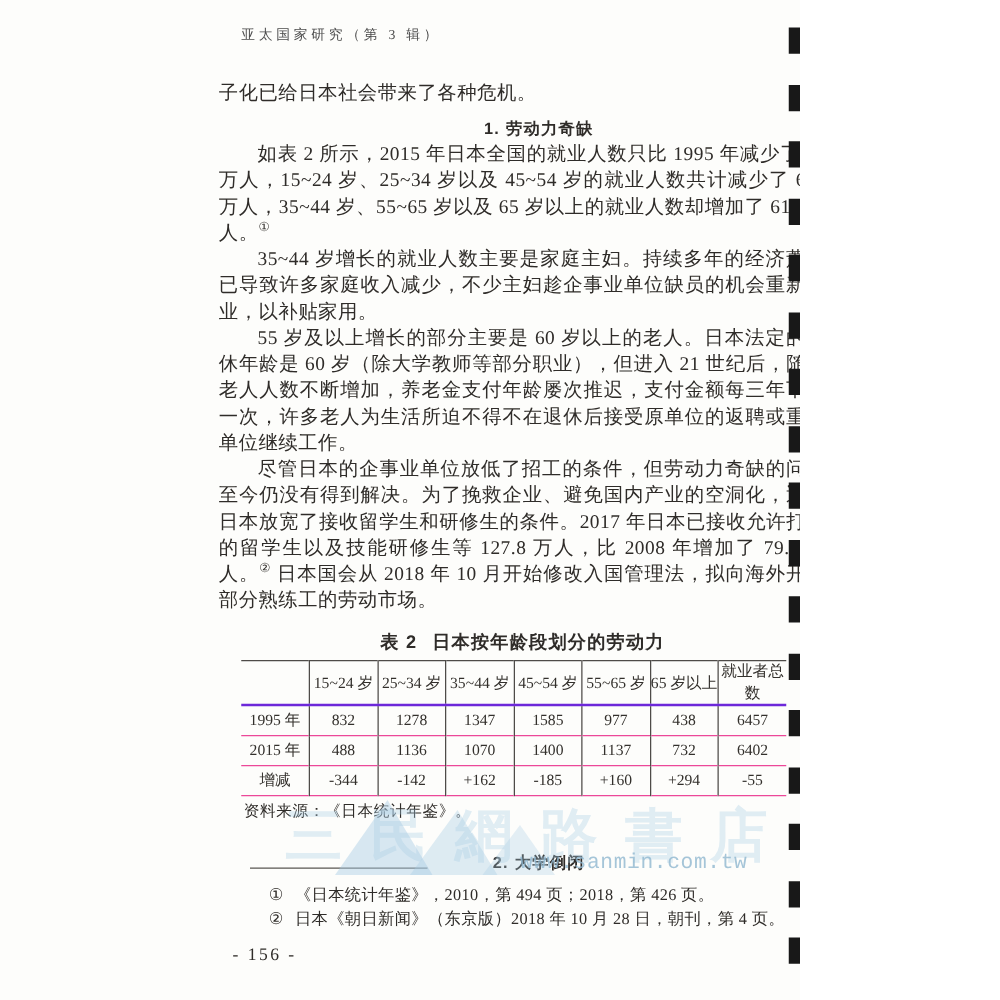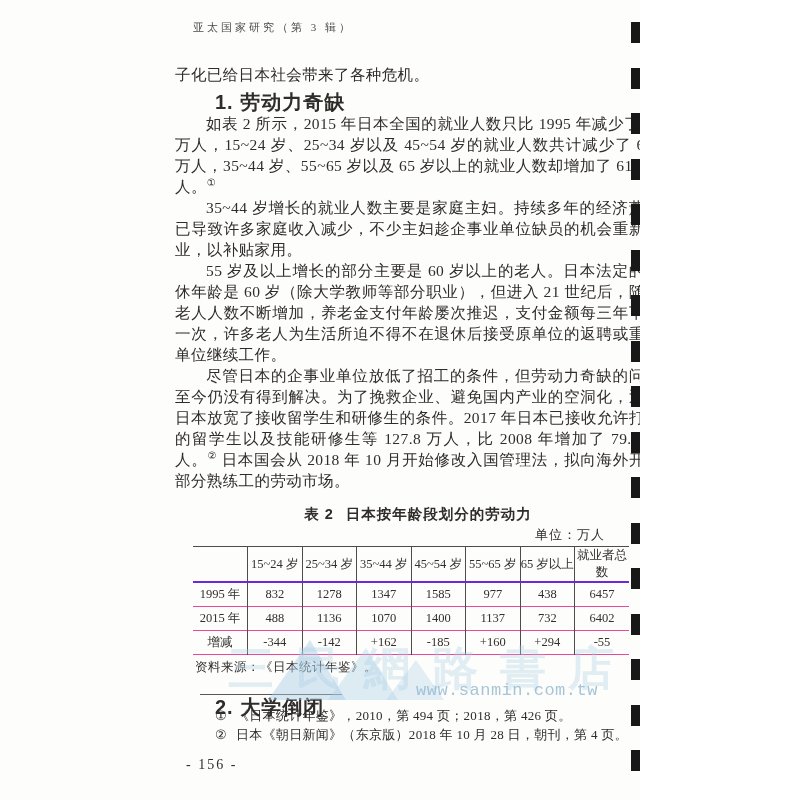--- a/index.html
+++ b/index.html
@@ -10,22 +10,22 @@
   .page-header{
     position:absolute;top:20px;left:193px;font-size:11px;letter-spacing:3px;color:#4b4b4b;
   }
   .content{position:absolute;left:175px;top:64px;width:486px;}
   .para{
     margin:0;font-size:15.5px;line-height:21px;text-align:justify;
     text-indent:2em;letter-spacing:0.4px;
   }
   .para.noindent{text-indent:0;}
   .subhead{
-    margin:7px 0 0 0;font-size:20px;line-height:21px;font-weight:bold;text-indent:2em;
-    font-family:"Liberation Sans","DejaVu Sans",sans-serif;letter-spacing:1px;
+    margin:7px 0 0 0;font-size:13px;line-height:21px;font-weight:bold;text-indent:2em;
+    font-family:"Liberation Sans","DejaVu Sans",sans-serif;letter-spacing:1px;text-align:center;
   }
   sup{font-size:10px;line-height:0;vertical-align:super;}
   
   .table-section{margin-top:13px;}
   .table-caption{
     text-align:center;font-weight:bold;font-size:14.5px;line-height:21px;
     font-family:"Liberation Sans","DejaVu Sans",sans-serif;letter-spacing:1px;
   }
   .table-caption .cap-label{margin-right:12px;}
   .table-unit{text-align:right;font-size:13px;line-height:16px;margin-top:2px;padding-right:56px;letter-spacing:1px;}
@@ -79,21 +79,20 @@
         <p class="para">如表 2 所示，2015 年日本全国的就业人数只比 1995 年减少了 55 万人，15~24 岁、25~34 岁以及 45~54 岁的就业人数共计减少了 671 万人，35~44 岁、55~65 岁以及 65 岁以上的就业人数却增加了 616 万人。<sup>①</sup></p>
         <p class="para">35~44 岁增长的就业人数主要是家庭主妇。持续多年的经济萧条已导致许多家庭收入减少，不少主妇趁企事业单位缺员的机会重新就业，以补贴家用。</p>
         <p class="para">55 岁及以上增长的部分主要是 60 岁以上的老人。日本法定的退休年龄是 60 岁（除大学教师等部分职业），但进入 21 世纪后，随着老人人数不断增加，养老金支付年龄屡次推迟，支付金额每三年下调一次，许多老人为生活所迫不得不在退休后接受原单位的返聘或重找单位继续工作。</p>
         <p class="para">尽管日本的企事业单位放低了招工的条件，但劳动力奇缺的问题至今仍没有得到解决。为了挽救企业、避免国内产业的空洞化，近年日本放宽了接收留学生和研修生的条件。2017 年日本已接收允许打工的留学生以及技能研修生等 127.8 万人，比 2008 年增加了 79.2 万人。<sup>②</sup> 日本国会从 2018 年 10 月开始修改入国管理法，拟向海外开放部分熟练工的劳动市场。</p>
       </div>
 
     <div class="table-section">
       <div class="table-caption">
         <span class="cap-label">表 2</span><span>日本按年龄段划分的劳动力</span>
       </div>
-      <div class="table-unit">单位：万人</div>
       <table class="data">
         <thead>
             <tr id="tbl-head-row">
               <th></th>
               <th>15~24 岁</th>
               <th>25~34 岁</th>
               <th>35~44 岁</th>
               <th>45~54 岁</th>
               <th>55~65 岁</th>
               <th>65 岁以上</th>

